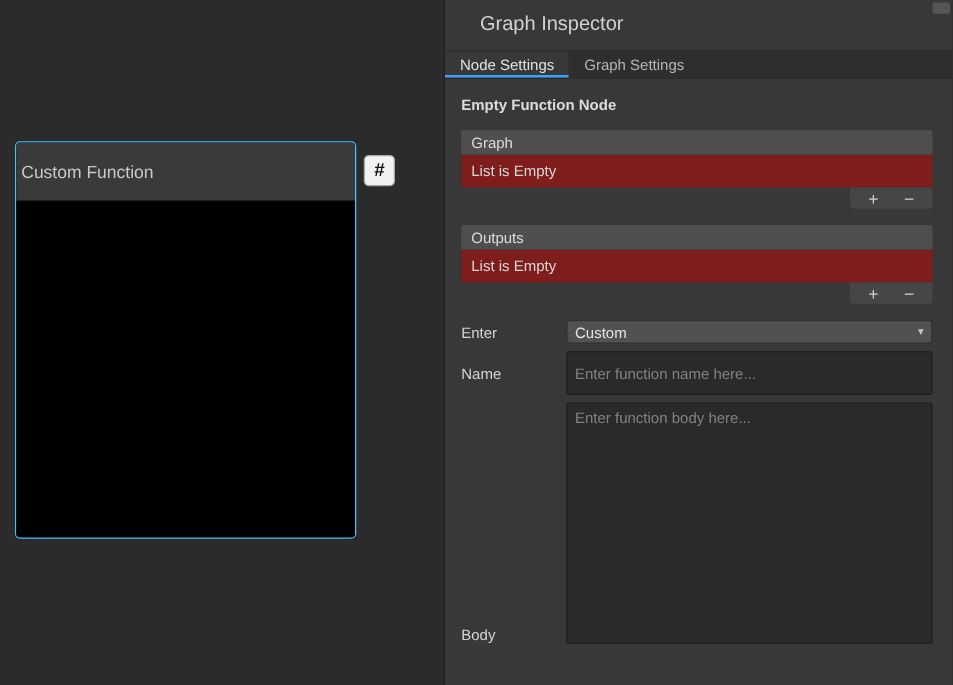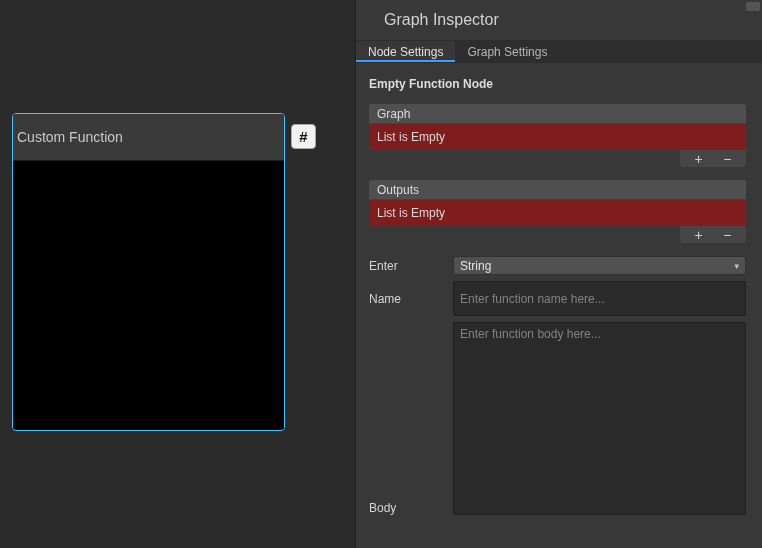--- a/index.html
+++ b/index.html
@@ -151,21 +151,21 @@
     <div class="list-row">List is Empty</div>
     <div class="list-footer">
       <button class="mini-btn">+</button>
       <button class="mini-btn">−</button>
     </div>
   </div>
 
   <div class="field-row first">
     <span class="field-label">Enter</span>
     <div class="dropdown">
-      <span>String</span>
+      <span>Custom</span>
       <span class="dd-arrow">▾</span>
     </div>
   </div>
 
   <div class="field-row">
     <span class="field-label">Name</span>
     <input class="text-input" type="text" placeholder="Enter function name here..." style="">
   </div>
 
   <div class="field-row align-top">

